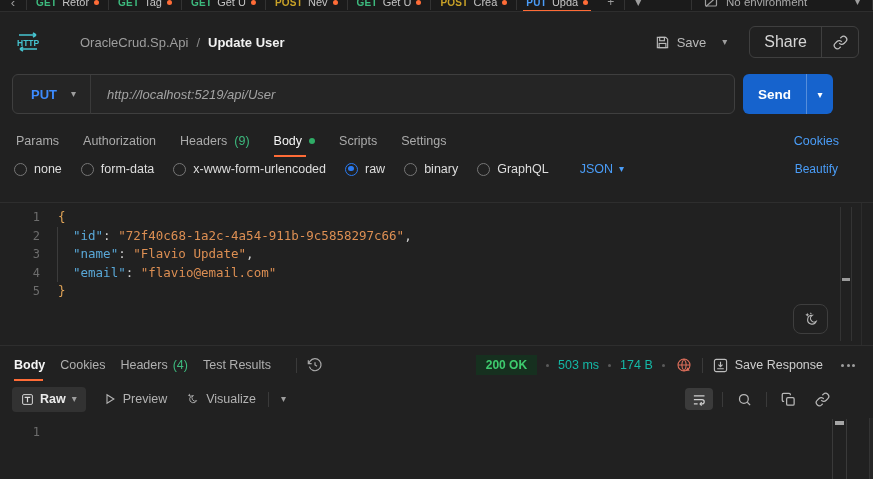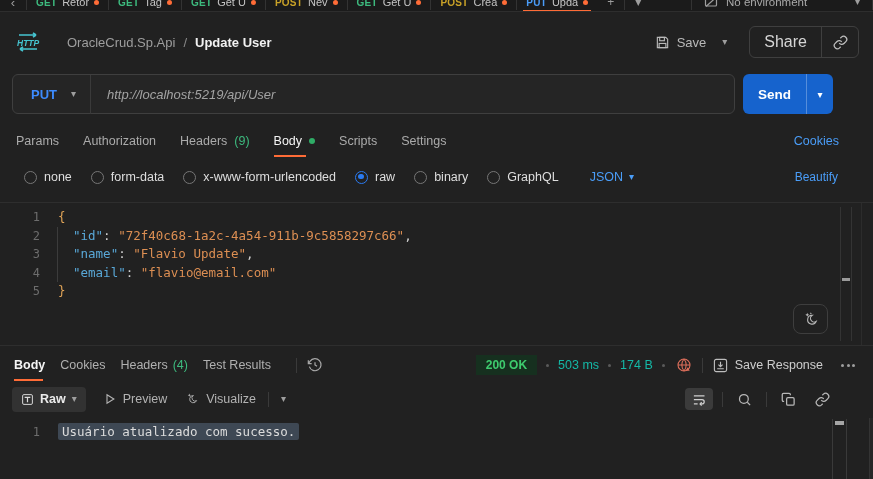--- a/index.html
+++ b/index.html
@@ -24,22 +24,22 @@
   .m-get { color:#3dba7e; } .m-post { color:#c9a227; } .m-put { color:#4a9cf8; }
   .ttab.active::after { content:""; position:absolute; left:6px; right:6px; bottom:5px; height:2px; background:#ff6c37; }
   .ttab-sep { width:1px; height:16px; background:#333; }
   .topbar-icon { padding:0 10px; color:#9e9e9e; font-size:12px; }
   .env-box { display:flex; align-items:center; gap:8px; padding:0 12px; min-width:180px; height:30px; }
   .env-label { font-size:11.5px; color:#a9a9a9; flex:1; }
   .topbar-spacer { flex:1; }
 
   
   .crumbrow { position:absolute; top:12px; left:0; right:0; height:60px; display:flex; align-items:center; padding:0 14px; }
-  .http-badge { margin-right:25px;font-style:italic; }
-  .crumb-col { font-size:13px; color:#9e9e9e; }
+  .http-badge { margin-right:2px; }
+  .crumb-col { font-size:13px; color:#9e9e9e;margin-left:36px; }
   .crumb-sep { font-size:13px; color:#8a8a8a; margin:0 8px; }
   .crumb-name { font-size:13px; font-weight:700; color:#f2f2f2; }
   .crumb-right { margin-left:auto; display:flex; align-items:center; }
   .save-btn { display:flex; align-items:center; gap:7px; color:#b9b9b9; font-size:13px; padding:6px 8px; }
   .save-chev { padding:6px 8px; }
   .share-group { display:flex; align-items:center; margin-left:14px; border:1px solid #3f3f3f; border-radius:6px; height:32px; }
   .share-label { padding:0 14px; font-size:16px; color:#d6d6d6; }
   .share-div { width:1px; height:31px; background:#3f3f3f; }
   .linkbox { width:36px; display:flex; justify-content:center; }
 
@@ -58,21 +58,21 @@
   
   .reqtabs { position:absolute; top:124px; left:0; right:0; height:34px; display:flex; align-items:center; padding:0 4px; }
   .rqtab { padding:0 12px; font-size:12.5px; color:#ababab; display:flex; align-items:center; gap:7px; height:34px; }
   .rqtab .count { color:#3dba7e; }
   .rqtab.active { color:#f5f5f5; position:relative; }
   .rqtab.active::after { content:""; position:absolute; left:12px; bottom:1px; width:32px; height:2px; background:#ff6c37; }
   .greendot { width:6px; height:6px; border-radius:50%; background:#2fac66; }
   .cookies-link { margin-left:auto; margin-right:30px; color:#4a9df8; font-size:12.5px; }
 
   
-  .optsrow { position:absolute; top:162px; left:0; right:0; height:30px; display:flex; align-items:center; padding:0 35px 0 24px; }
+  .optsrow { position:absolute; top:162px; left:0; right:0; height:30px; display:flex; align-items:flex-start; padding:0 35px 0 14px; }
   .radio-item { display:flex; align-items:center; gap:7px; margin-right:19px; font-size:12.5px; color:#dedede; }
   .radio { width:13px; height:13px; border-radius:50%; border:1.5px solid #767676; background:transparent; }
   .radio.checked { border-color:#2a7af0; position:relative; }
   .radio.checked::after { content:""; position:absolute; left:2.2px; top:2.2px; width:5.6px; height:5.6px; border-radius:50%; background:#2a7af0; }
   .lang-select { display:flex; align-items:center; gap:6px; margin-left:12px; color:#4a9df8; font-size:12.5px; }
   .lang-select .chev { color:#4a9df8; }
   .beautify-link { margin-left:auto; color:#4a9df8; font-size:12px; }
 
   
   .editor { position:absolute; top:202px; left:0; right:0; height:144px; border-top:1px solid #2e2e2e;
@@ -444,21 +444,20 @@
           <path d="M10 13a5 5 0 0 0 7.54.54l3-3a5 5 0 0 0-7.07-7.07l-1.72 1.71"></path>
           <path d="M14 11a5 5 0 0 0-7.54-.54l-3 3a5 5 0 0 0 7.07 7.07l1.71-1.71"></path>
         </svg>
       </span>
     </div>
   </div>
 
   <div class="respcontent">
     <div class="cl">
       <span class="ln">1</span>
-      <span class="lc"><span class="hl">Usuário atualizado com sucesso.</span></span>
     </div>
     <div class="resptrack">
         <span class="respthumb"></span>
       </div>
     <span class="resp-rail"></span>
   </div>
 
 </div>
 
 </body></html>

